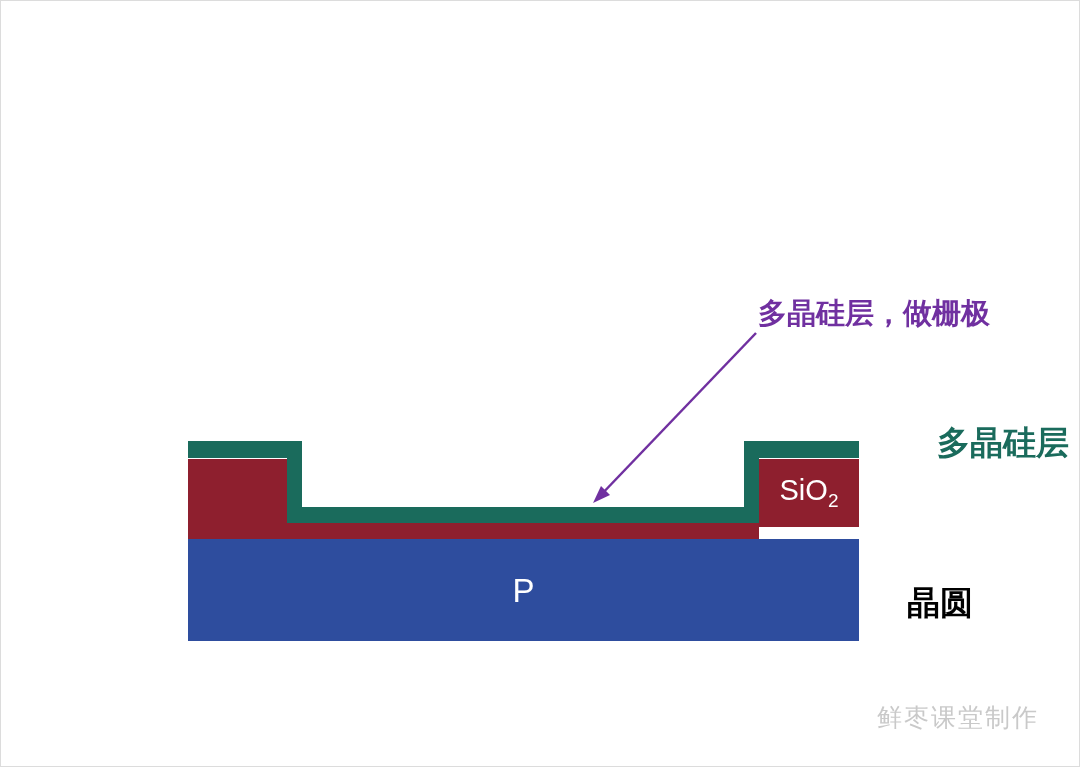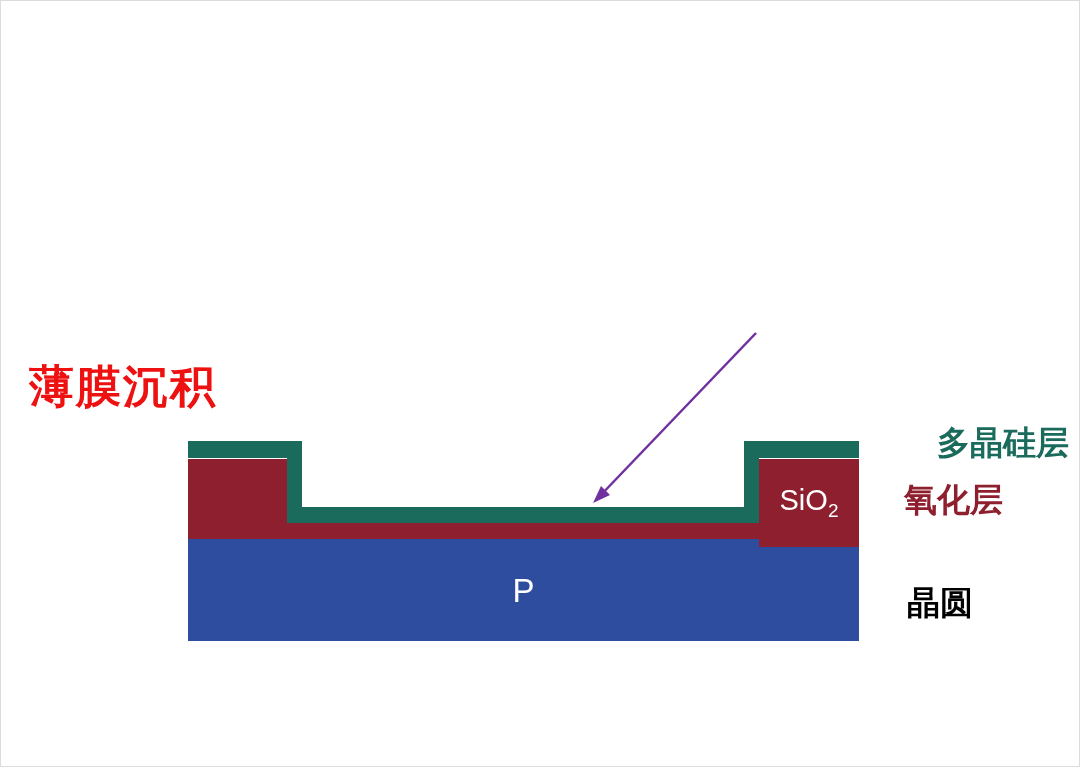--- a/index.html
+++ b/index.html
@@ -67,21 +67,21 @@
     display: flex; align-items: center; justify-content: center;
   }
   .substrate-label {
     color: #ffffff;
     font-size: 33px;
     line-height: 1;
   }
 
   .oxide-left   { left: 187px; top: 458px; width: 99px;  height: 80px; background: var(--oxide-maroon); }
   .oxide-right  {
-    left: 758px; top: 458px; width: 100px; height: 88px;
+    left: 758px; top: 458px; width: 100px; height: 68px;
     background: var(--oxide-maroon);
     display: flex; align-items: center; justify-content: center;
   }
   .oxide-trench { left: 286px; top: 521px; width: 472px; height: 17px; background: var(--oxide-maroon); }
 
   .sio2-label {
     color: #ffffff;
     font-size: 29px;
     line-height: 1;
     white-space: nowrap;
@@ -104,22 +104,22 @@
     overflow: visible;
   }
   .arrow line { stroke: var(--annotation-purple); stroke-width: 2.5px; }
   .arrow .arrow-head { fill: var(--annotation-purple); }
 </style>
 </head>
 <body>
 
 <div class="canvas">
 
-  <h1 class="title">薄膜沉积</h1>
 
+  <div class="annotation">多晶硅层，做栅极</div>
 
   <svg class="arrow" viewBox="0 0 210 195" xmlns="http://www.w3.org/2000/svg" aria-hidden="true">
     <line x1="190" y1="10" x2="32" y2="175"></line>
     <polygon class="arrow-head" points="27,180 44,172 35,163"></polygon>
   </svg>
 
   <div class="shape substrate">
     <span class="substrate-label">P</span>
   </div>
 
@@ -129,17 +129,17 @@
   </div>
   <div class="shape oxide-trench"></div>
 
   <div class="shape poly-top-left"></div>
   <div class="shape poly-top-right"></div>
   <div class="shape poly-wall-left"></div>
   <div class="shape poly-wall-right"></div>
   <div class="shape poly-trench"></div>
 
   <div class="legend-label legend-poly">多晶硅层</div>
-  <div class="legend-label legend-oxide">氧化层</div>
   <div class="legend-label legend-wafer">晶圆</div>
 
+  <div class="watermark">鲜枣课堂制作</div>
 
 </div>
 
 </body></html>

